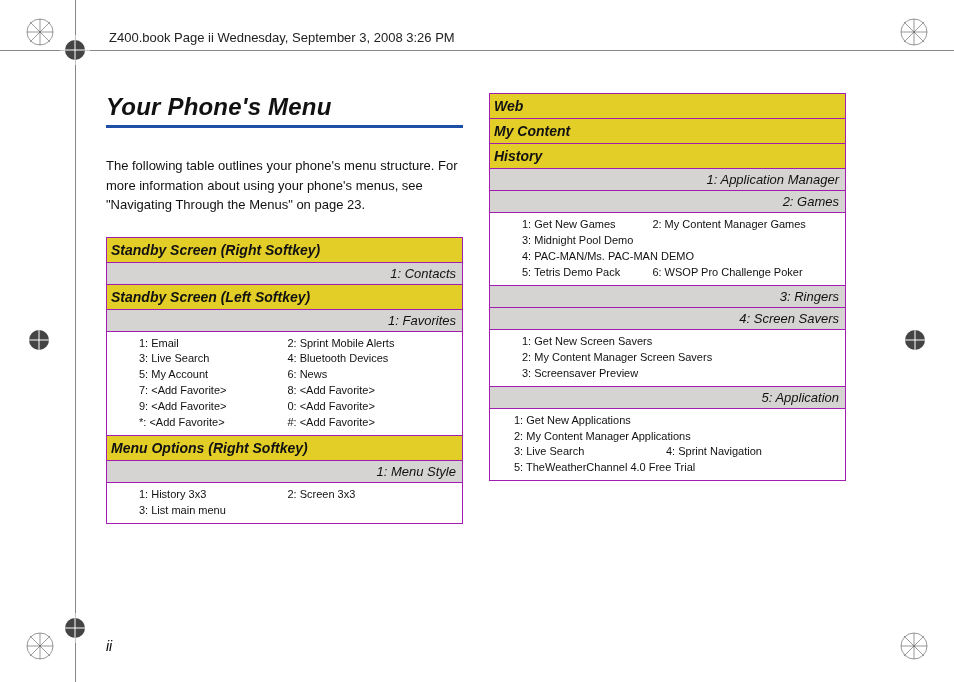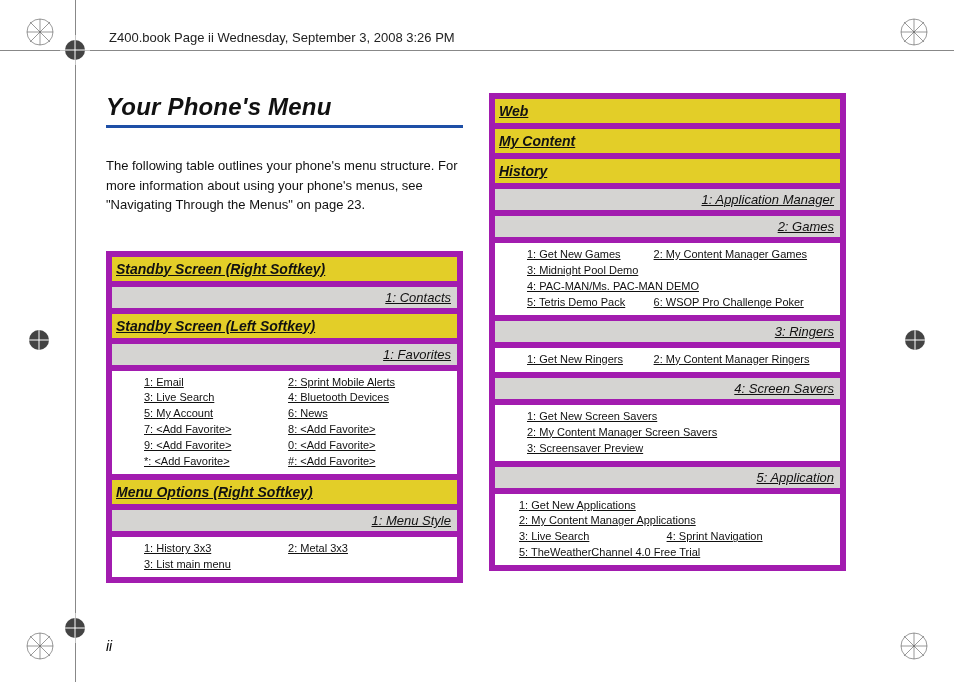--- a/index.html
+++ b/index.html
@@ -55,31 +55,30 @@
   }
   .title-underline {
     height: 3px;
     background: #1E4FA6;
     margin-bottom: 28px;
   }
   .intro {
     font-size: 13px;
     line-height: 1.5;
     color: #111;
-    margin-bottom: 36px;
+    margin-bottom: 22px;
   }
   table.menu {
     border-collapse: collapse;
     width: 100%;
     table-layout: fixed;
   }
   table.menu td {
-    border: 6px solid #a21caf;
+    border: 1px solid #a21caf;
     vertical-align: top;
-    text-decoration: underline;
   }
   td.hdr-yellow {
     background: #E3CE28;
     font-weight: bold;
     font-style: italic;
     font-size: 14px;
     padding: 4px 6px 4px 4px;
     color: #111;
   }
   td.sub-gray {
@@ -250,21 +249,21 @@
       <tr>
             <td class="hdr-yellow">Menu Options (Right Softkey)</td>
           </tr>
       <tr>
             <td class="sub-gray">1: Menu Style</td>
           </tr>
       <tr>
             <td class="content">
         <div class="two-cols dot-row">
                 <div>1: History 3x3</div>
-                <div>2: Metal 3x3</div>
+                <div>2: Screen 3x3</div>
               </div>
         <div>3: List main menu</div>
       </td>
           </tr>
     </tbody>
       </table>
   </div>
 
   <div class="col">
     <table class="menu">
@@ -295,28 +294,20 @@
         <div class="two-cols dot-row">
                 <div style="width:38%">5: Tetris Demo Pack</div>
                 <div style="width:62%">6: WSOP Pro Challenge Poker</div>
               </div>
       </td>
           </tr>
       <tr>
             <td class="sub-gray">3: Ringers</td>
           </tr>
       <tr>
-            <td class="content">
-        <div class="two-cols dot-row">
-                <div style="width:38%">1: Get New Ringers</div>
-                <div style="width:62%">2: My Content Manager Ringers</div>
-              </div>
-      </td>
-          </tr>
-      <tr>
             <td class="sub-gray">4: Screen Savers</td>
           </tr>
       <tr>
             <td class="content">
         <div>1: Get New Screen Savers</div>
         <div>2: My Content Manager Screen Savers</div>
         <div>3: Screensaver Preview</div>
       </td>
           </tr>
       <tr>

